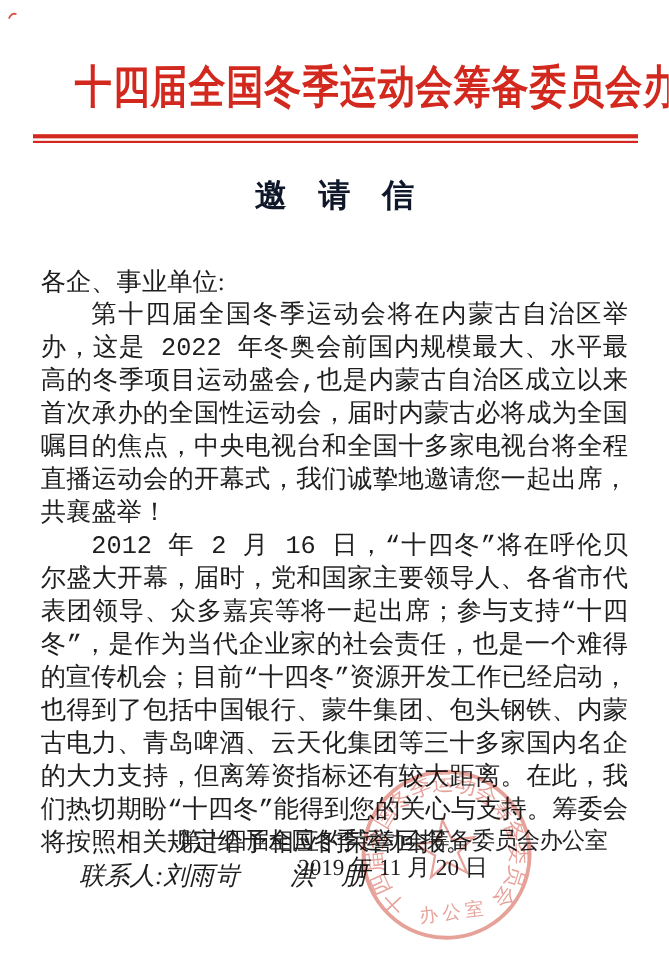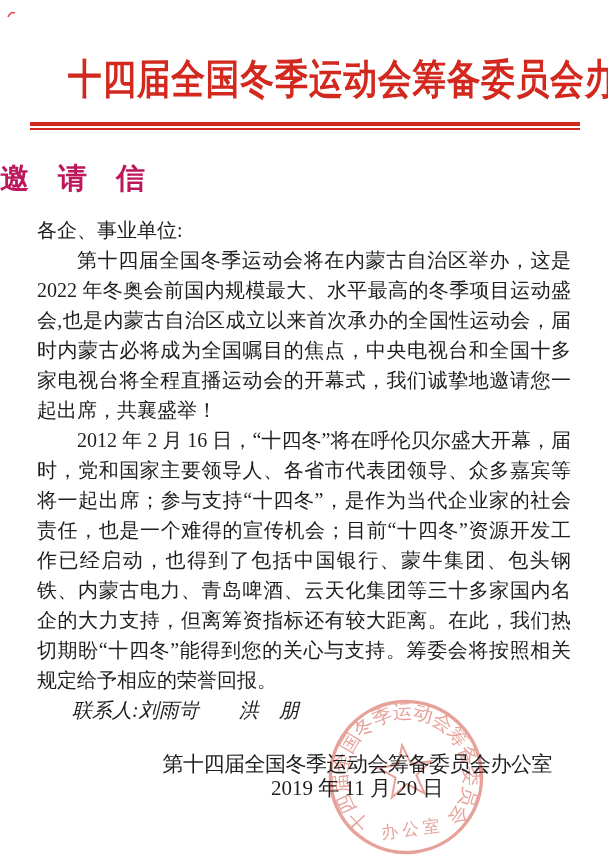--- a/index.html
+++ b/index.html
@@ -39,39 +39,39 @@
   
   .rule { position: absolute; top: 122px; left: 30px; right: 28px; }
   .rule .thick { height: 4px; background: #d2281e; }
   .rule .gap   { height: 2px; background: #ffffff; }
   .rule .thin  { height: 2px; background: #d2281e; }
 
   
   .letter-title {
     position: absolute;
     top: 156px; left: 0; right: 0;
-    text-align: left;
+    text-align: center;
     font-size: 29px;
     font-weight: bold;
-    color: #be185d;
+    color: #0f172a;
     line-height: 44px;
   }
 
   
   .body-text {
     position: absolute;
-    top: 215px; left: 37px;
+    top: 242px; left: 37px;
     width: 534px;
-    font-size: 20px;
+    font-size: 23px;
     line-height: 30px;
     text-align: justify;
   }
   .body-text p { margin: 0; }
   .salutation { text-align: left; }
-  .para { text-indent: 2em; }
+  .para { text-indent: 2em; font-family: Liberation Mono, monospace; }
   .contact-line {
     text-align: left;
     margin-left: 35px !important;
     white-space: nowrap;
     font-style: italic;
   }
 
   
   .sign-block {
     position: absolute;

